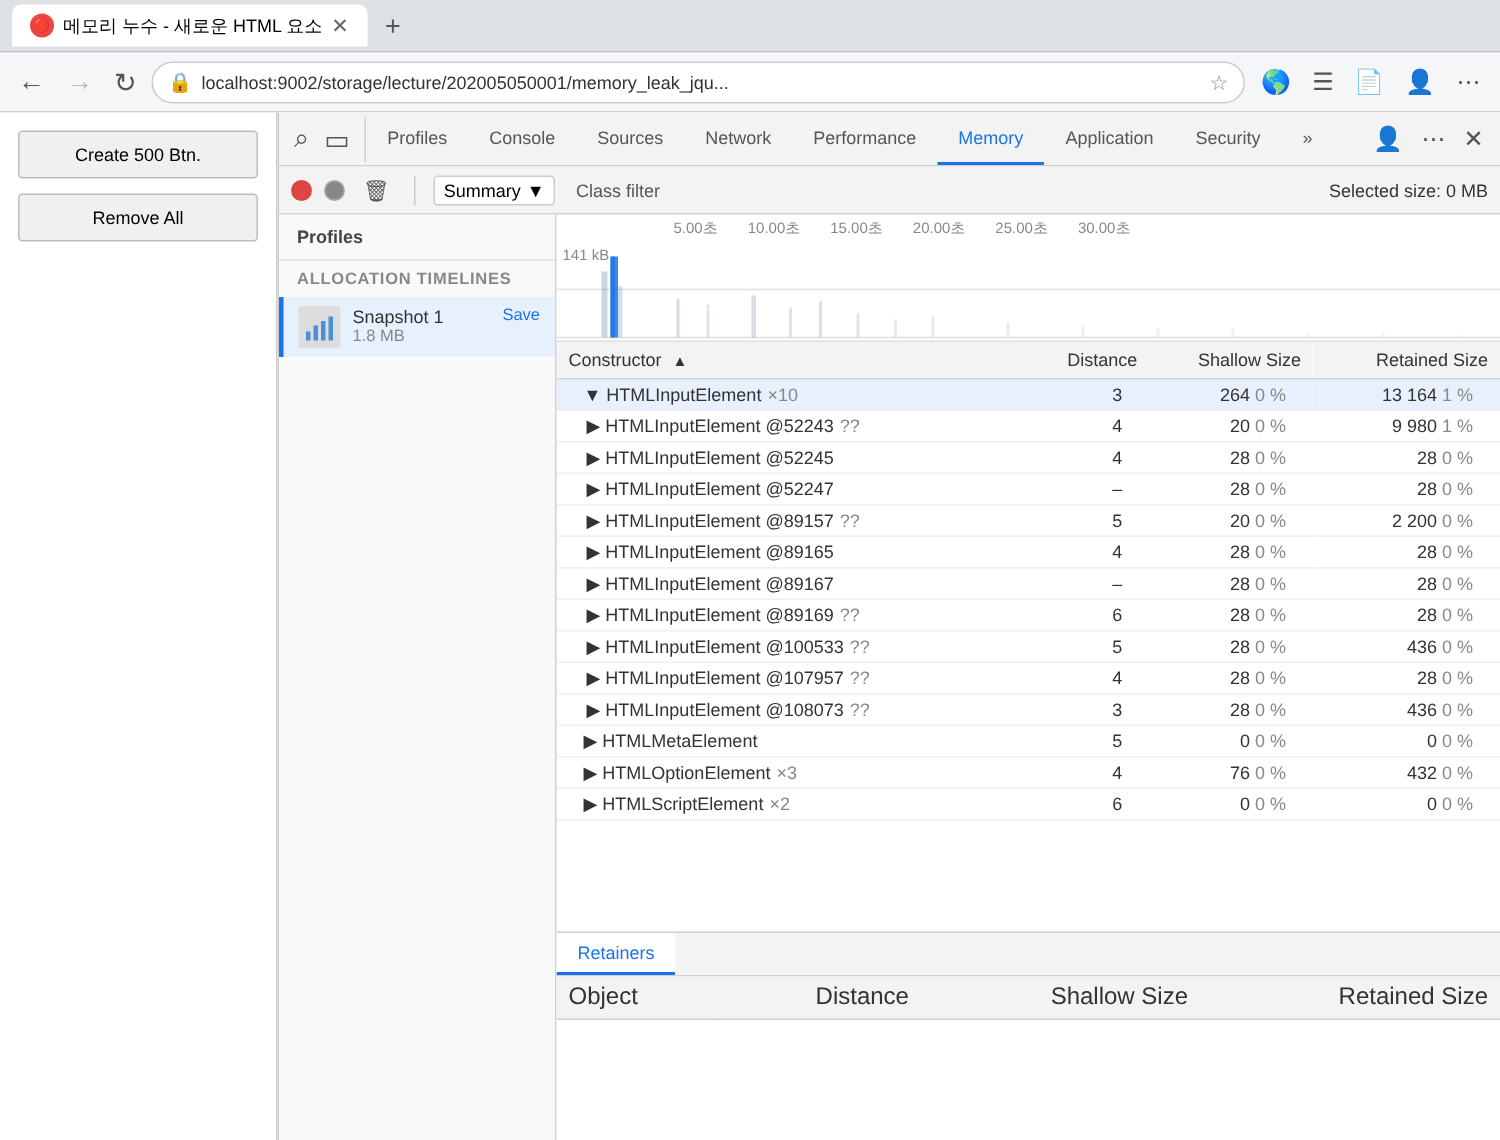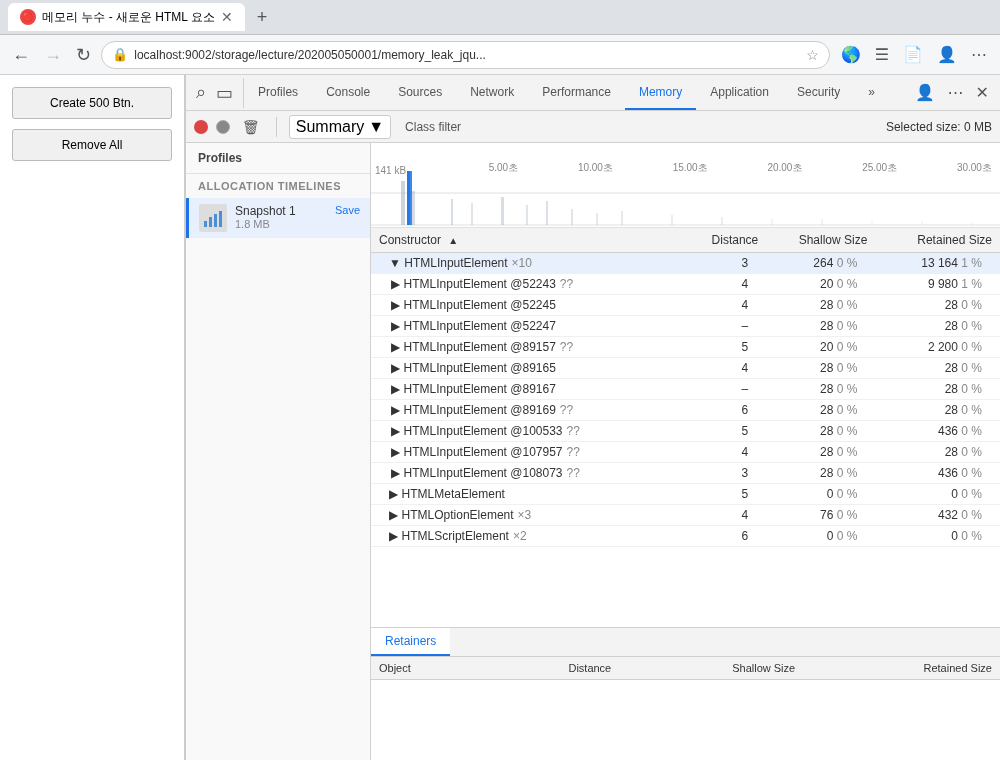--- a/index.html
+++ b/index.html
@@ -151,21 +151,21 @@
     .mem-separator { width: 1px; background: #ccc; height: 20px; margin: 0 4px; }
     .summary-filter {
       display: flex;
       align-items: center;
       gap: 4px;
       background: #fff;
       border: 1px solid #ccc;
       border-radius: 3px;
       padding: 2px 6px;
       cursor: pointer;
-      font-size: 16px;
+      font-size: 12px;
     }
     .class-filter {
       display: flex;
       align-items: center;
       gap: 4px;
       font-size: 12px;
       color: #555;
       padding: 2px 6px;
       cursor: pointer;
     }
@@ -237,27 +237,28 @@
     
     .timeline-chart {
       height: 85px;
       background: #fff;
       border-bottom: 1px solid #e0e0e0;
       position: relative;
       overflow: hidden;
     }
     .timeline-labels {
       display: flex;
-      justify-content: space-between;
+      justify-content: flex-start;
       padding: 2px 8px;
       font-size: 10px;
       color: #888;
       position: absolute;
       width: 100%;
-      top: 16px;
+      top: 0;
+      gap: 20px;
     }
     .timeline-canvas {
       position: absolute;
       top: 18px;
       left: 0;
       right: 0;
       bottom: 0;
     }
     .y-label {
       position: absolute;
@@ -323,21 +324,21 @@
       border-bottom: 2px solid transparent;
     }
     .bottom-tab.active {
       color: #1a73e8;
       border-bottom: 2px solid #1a73e8;
       background: #fff;
     }
     .bottom-table {
       width: 100%;
       border-collapse: collapse;
-      font-size: 11px;
+      font-size: 16px;
     }
     .bottom-table thead th {
       background: #f3f3f3;
       border-bottom: 1px solid #d0d0d0;
       padding: 5px 8px;
       text-align: left;
       font-weight: 500;
       color: #333;
     }
     .bottom-table thead th.right { text-align: right; }

